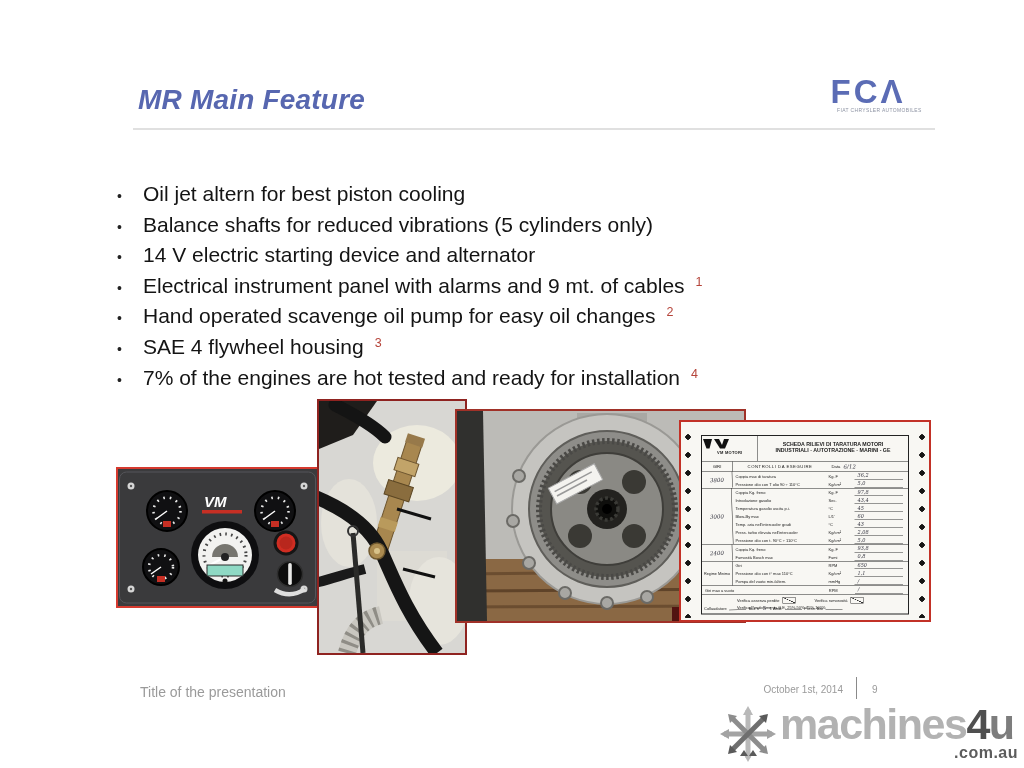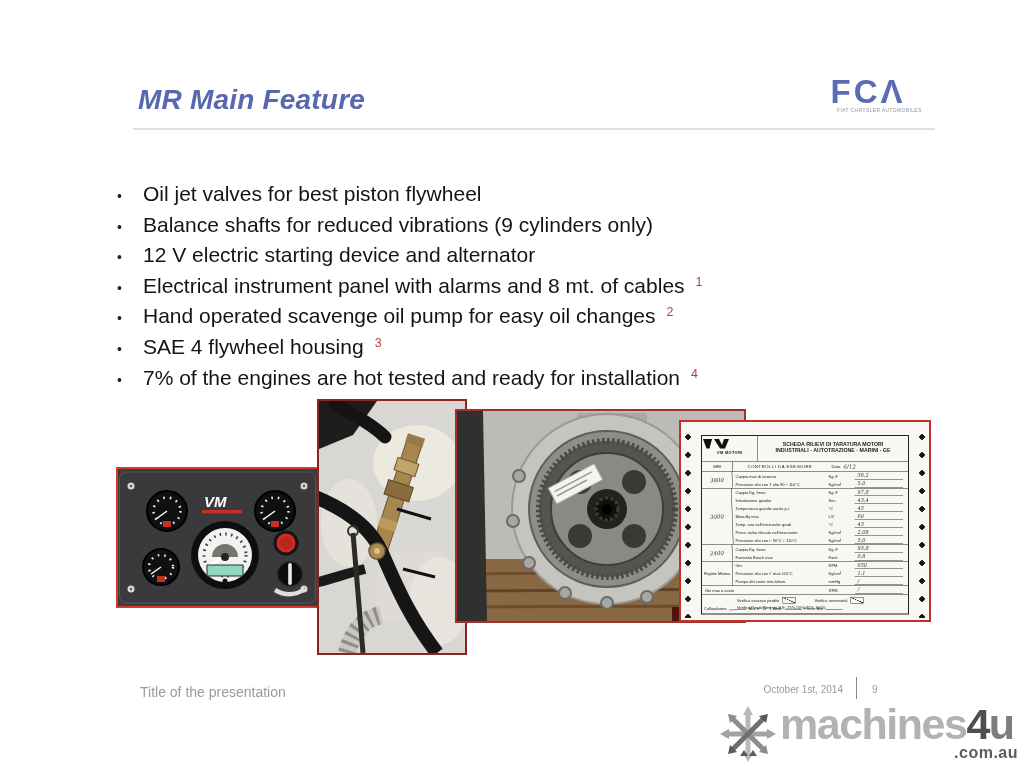--- a/index.html
+++ b/index.html
@@ -88,36 +88,36 @@
   <div class="title">MR Main Feature</div>
   <div class="fca">
     <div class="fca-text">FCΛ</div>
     <div class="fca-tagline">FIAT CHRYSLER AUTOMOBILES</div>
   </div>
   <div class="rule"></div>
 
   <div class="bullets">
     <div class="bullet-row">
       <span class="dot">•</span>
-      <span class="bullet-text">Oil jet valves for best piston flywheel</span>
+      <span class="bullet-text">Oil jet altern for best piston cooling</span>
       <span class="bullet-sup"></span>
     </div>
     <div class="bullet-row">
       <span class="dot">•</span>
-      <span class="bullet-text">Balance shafts for reduced vibrations (9 cylinders only)</span>
+      <span class="bullet-text">Balance shafts for reduced vibrations (5 cylinders only)</span>
       <span class="bullet-sup"></span>
     </div>
     <div class="bullet-row">
       <span class="dot">•</span>
-      <span class="bullet-text">12 V electric starting device and alternator</span>
+      <span class="bullet-text">14 V electric starting device and alternator</span>
       <span class="bullet-sup"></span>
     </div>
     <div class="bullet-row">
       <span class="dot">•</span>
-      <span class="bullet-text">Electrical instrument panel with alarms and 8 mt. of cables</span>
+      <span class="bullet-text">Electrical instrument panel with alarms and 9 mt. of cables</span>
       <span class="bullet-sup">1</span>
     </div>
     <div class="bullet-row">
       <span class="dot">•</span>
       <span class="bullet-text">Hand operated scavenge oil pump for easy oil changes</span>
       <span class="bullet-sup">2</span>
     </div>
     <div class="bullet-row">
       <span class="dot">•</span>
       <span class="bullet-text">SAE 4 flywheel housing</span>

